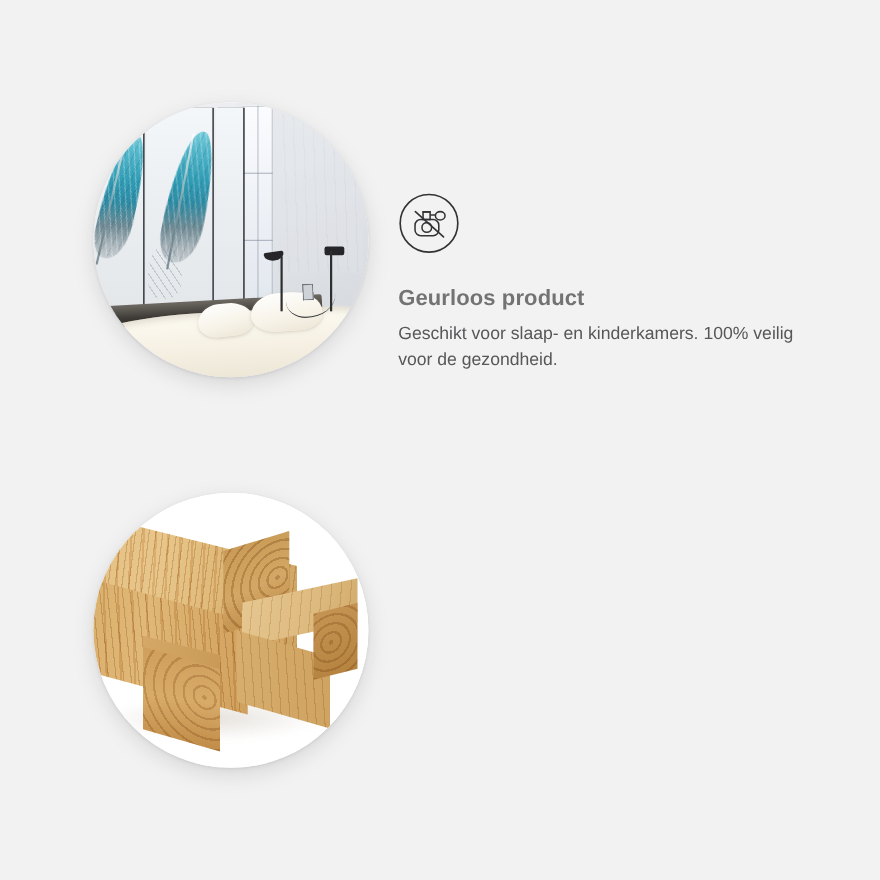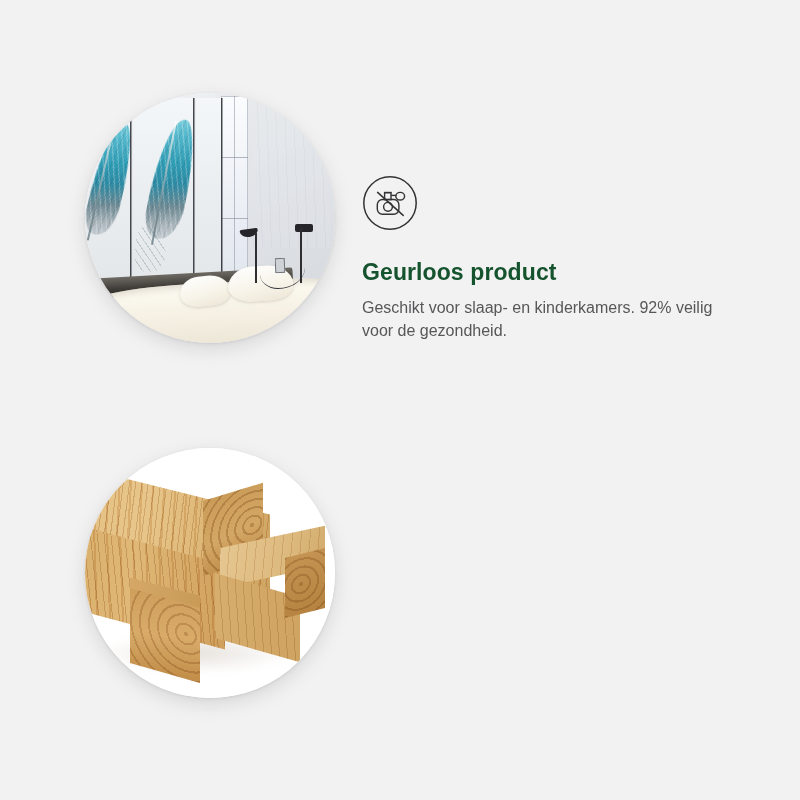--- a/index.html
+++ b/index.html
@@ -372,23 +372,23 @@
     left: 362px;
     width: 400px;
   }
   .icon-badge {
     width: 56px;
     height: 56px;
     display: block;
   }
   .feature-title {
     margin: 0;
-    font-size: 23px;
+    font-size: 20px;
     font-weight: 700;
-    color: #14532d;
+    color: #737373;
     letter-spacing: .1px;
     line-height: 1.2;
   }
   .feature-desc {
     margin: 0;
     font-size: 16px;
     font-weight: 400;
     color: #575759;
     line-height: 1.48;
     max-width: 385px;
@@ -444,21 +444,21 @@
         <path d="M20.5 24.5 h11.2 a5.2 5.2 0 0 1 5.2 5.2 v4.4 a5.2 5.2 0 0 1 -5.2 5.2 h-11.2 a5.2 5.2 0 0 1 -5.2 -5.2 v-4.4 a5.2 5.2 0 0 1 5.2 -5.2 z" fill="none" stroke="#333335" stroke-width="1.4"></path>
         <rect x="22.6" y="17.6" width="6.4" height="7" fill="none" stroke="#333335" stroke-width="1.4"></rect>
         <path d="M22.2 17.6 h7.2" fill="none" stroke="#333335" stroke-width="1.4"></path>
         <path d="M29 20.4 h5.4" fill="none" stroke="#333335" stroke-width="1.4"></path>
         <ellipse cx="38.2" cy="21.2" rx="4.4" ry="3.8" fill="none" stroke="#333335" stroke-width="1.4"></ellipse>
         <circle cx="26" cy="31.8" r="4.4" fill="none" stroke="#333335" stroke-width="1.4"></circle>
         <line x1="15.6" y1="17.4" x2="41.2" y2="40.4" stroke="#333335" stroke-width="1.5" stroke-linecap="round"></line>
       </svg>
     </span>
     <h2 class="feature-title">Geurloos product</h2>
-    <p class="feature-desc">Geschikt voor slaap- en kinderkamers. 92% veilig voor de gezondheid.</p>
+    <p class="feature-desc">Geschikt voor slaap- en kinderkamers. 100% veilig voor de gezondheid.</p>
   </div>
 </section>
 
 <section class="feature-block" id="block-1">
 
   <div class="photo-circle">
     <div class="photo-inner">
       <div class="scene-wood">
         <div class="wood-shadow"></div>
         <div class="wood" id="beam-top"></div>

